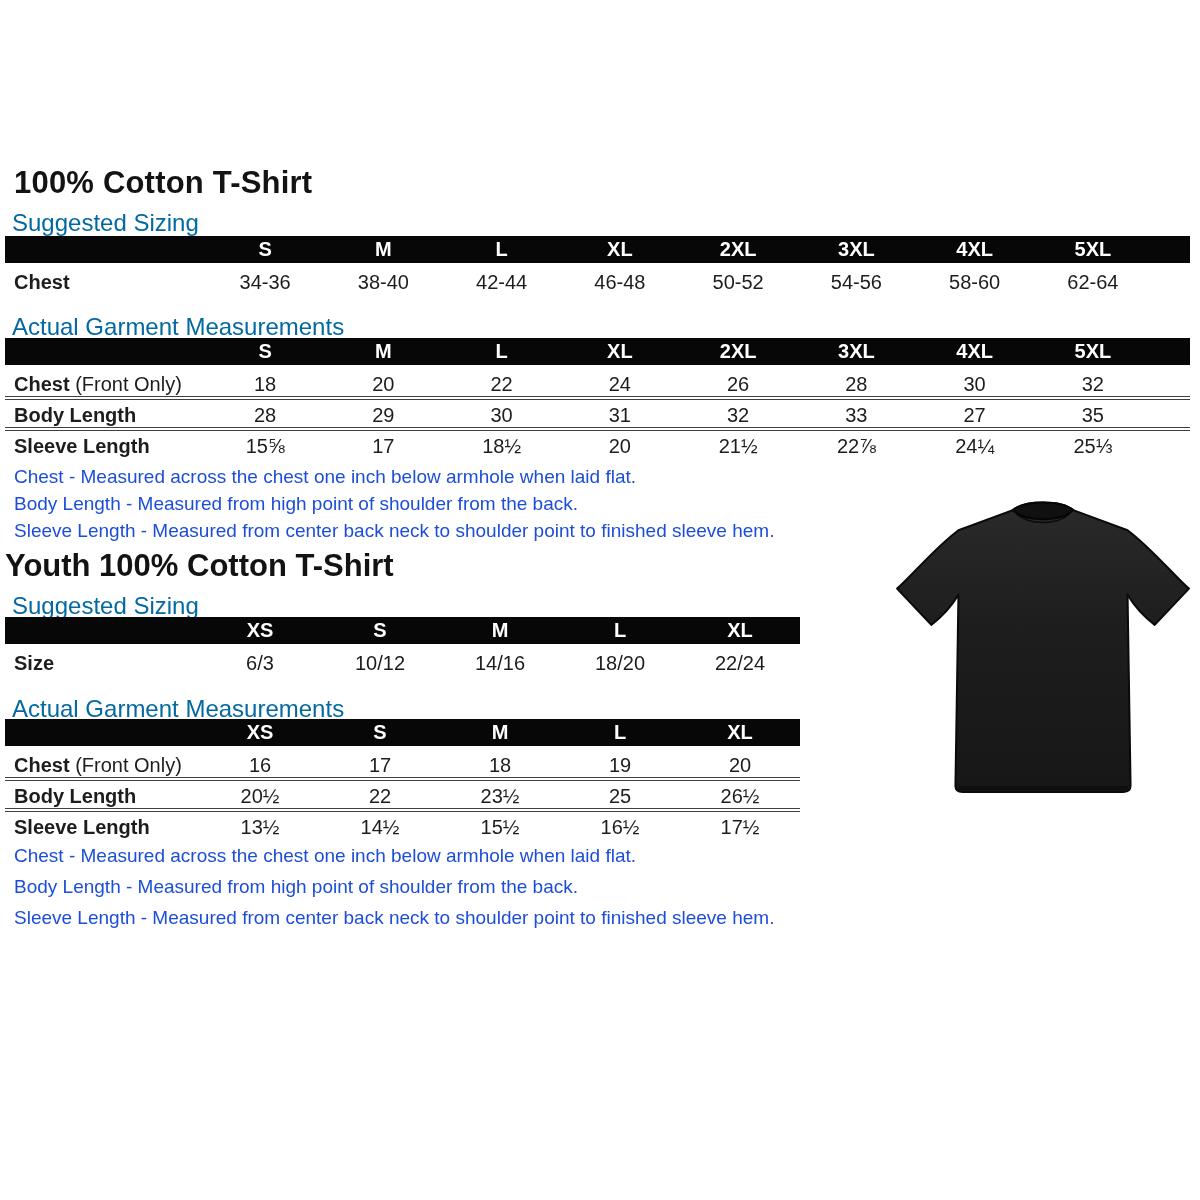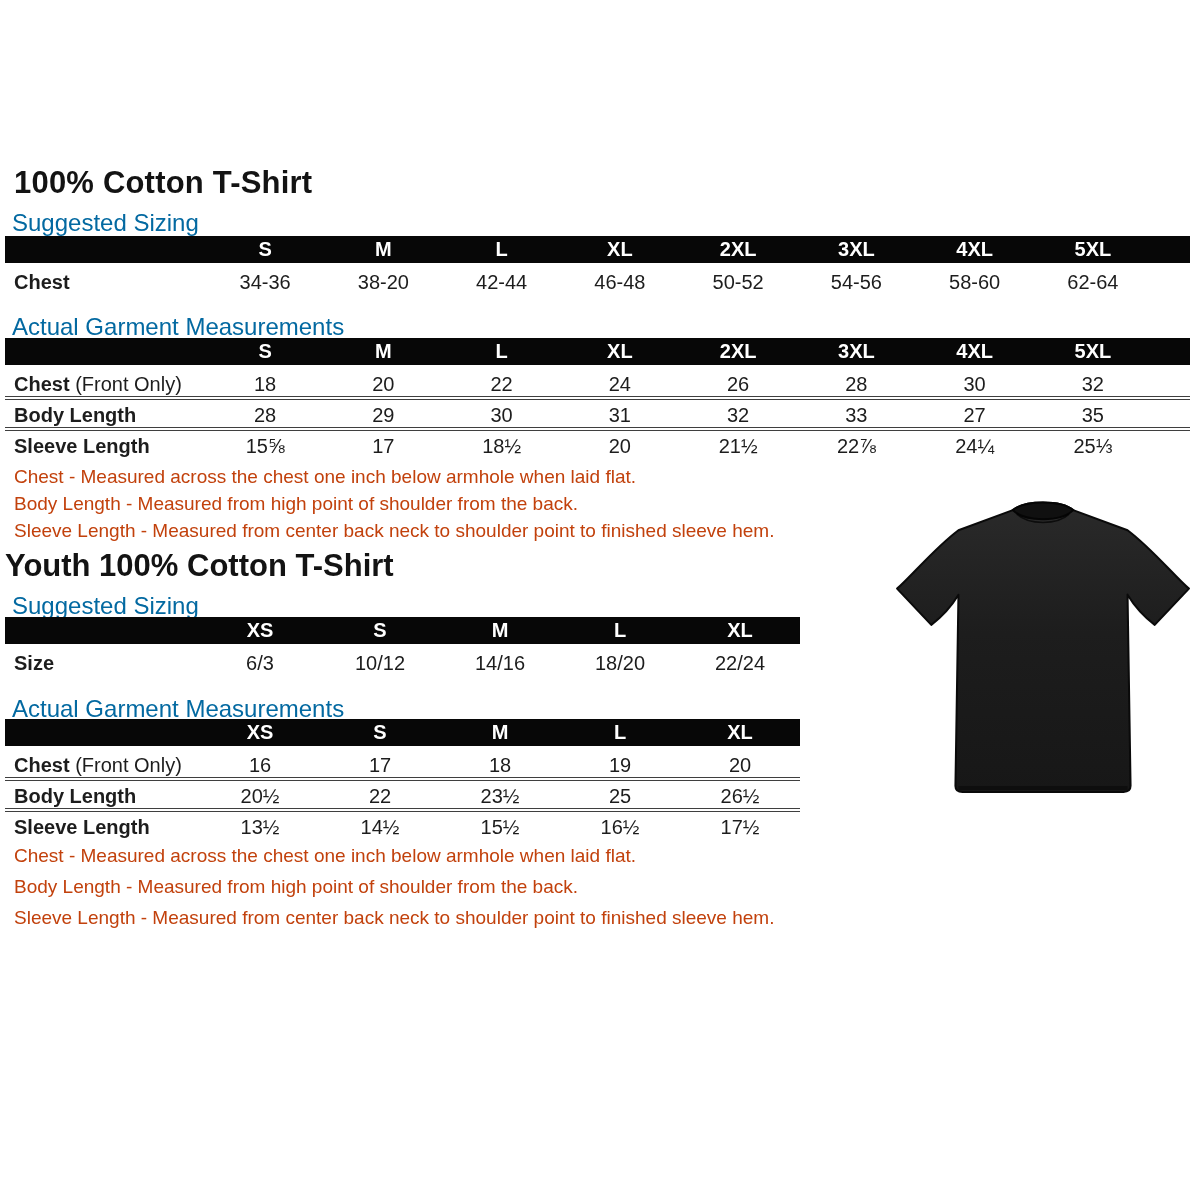--- a/index.html
+++ b/index.html
@@ -21,21 +21,21 @@
   .grid-y{display:grid;grid-template-columns:195px repeat(5,1fr);}
   .tbl-bar{background:#070707;height:27px}
   .tbl-bar .cell{color:#fff;font-weight:bold;font-size:20px;display:flex;align-items:center;justify-content:center}
   .tbl-row{height:31px}
   .tbl-row .cell{font-size:20px;color:#1d1d1d;display:flex;align-items:flex-end;justify-content:center}
   .cell.lbl{justify-content:flex-start;padding-left:9px;white-space:pre}
   .b{font-weight:bold}
   .sep{border-top:4px double #3f3f3f}
 
   .notes{position:absolute;left:14px}
-  .notes div{font-size:19px;color:#c2410c}
+  .notes div{font-size:19px;color:#1d4ed8}
   .notes-top div{line-height:27px}
   .notes-bottom div{line-height:31px}
 
   .tshirt{position:absolute;left:890px;top:492px;width:306px;height:312px}
 </style>
 </head>
 <body>
 
 <div class="canvas">
 
@@ -51,21 +51,21 @@
       <div class="cell">L</div>
       <div class="cell">XL</div>
       <div class="cell">2XL</div>
       <div class="cell">3XL</div>
       <div class="cell">4XL</div>
       <div class="cell">5XL</div>
     </div>
     <div class="tbl-row grid-a">
       <div class="cell lbl"><span class="b">Chest</span></div>
       <div class="cell">34-36</div>
-      <div class="cell">38-20</div>
+      <div class="cell">38-40</div>
       <div class="cell">42-44</div>
       <div class="cell">46-48</div>
       <div class="cell">50-52</div>
       <div class="cell">54-56</div>
       <div class="cell">58-60</div>
       <div class="cell">62-64</div>
     </div>
   </div>
 
   <div class="sec-label" style="top:313px">Actual Garment Measurements</div>

